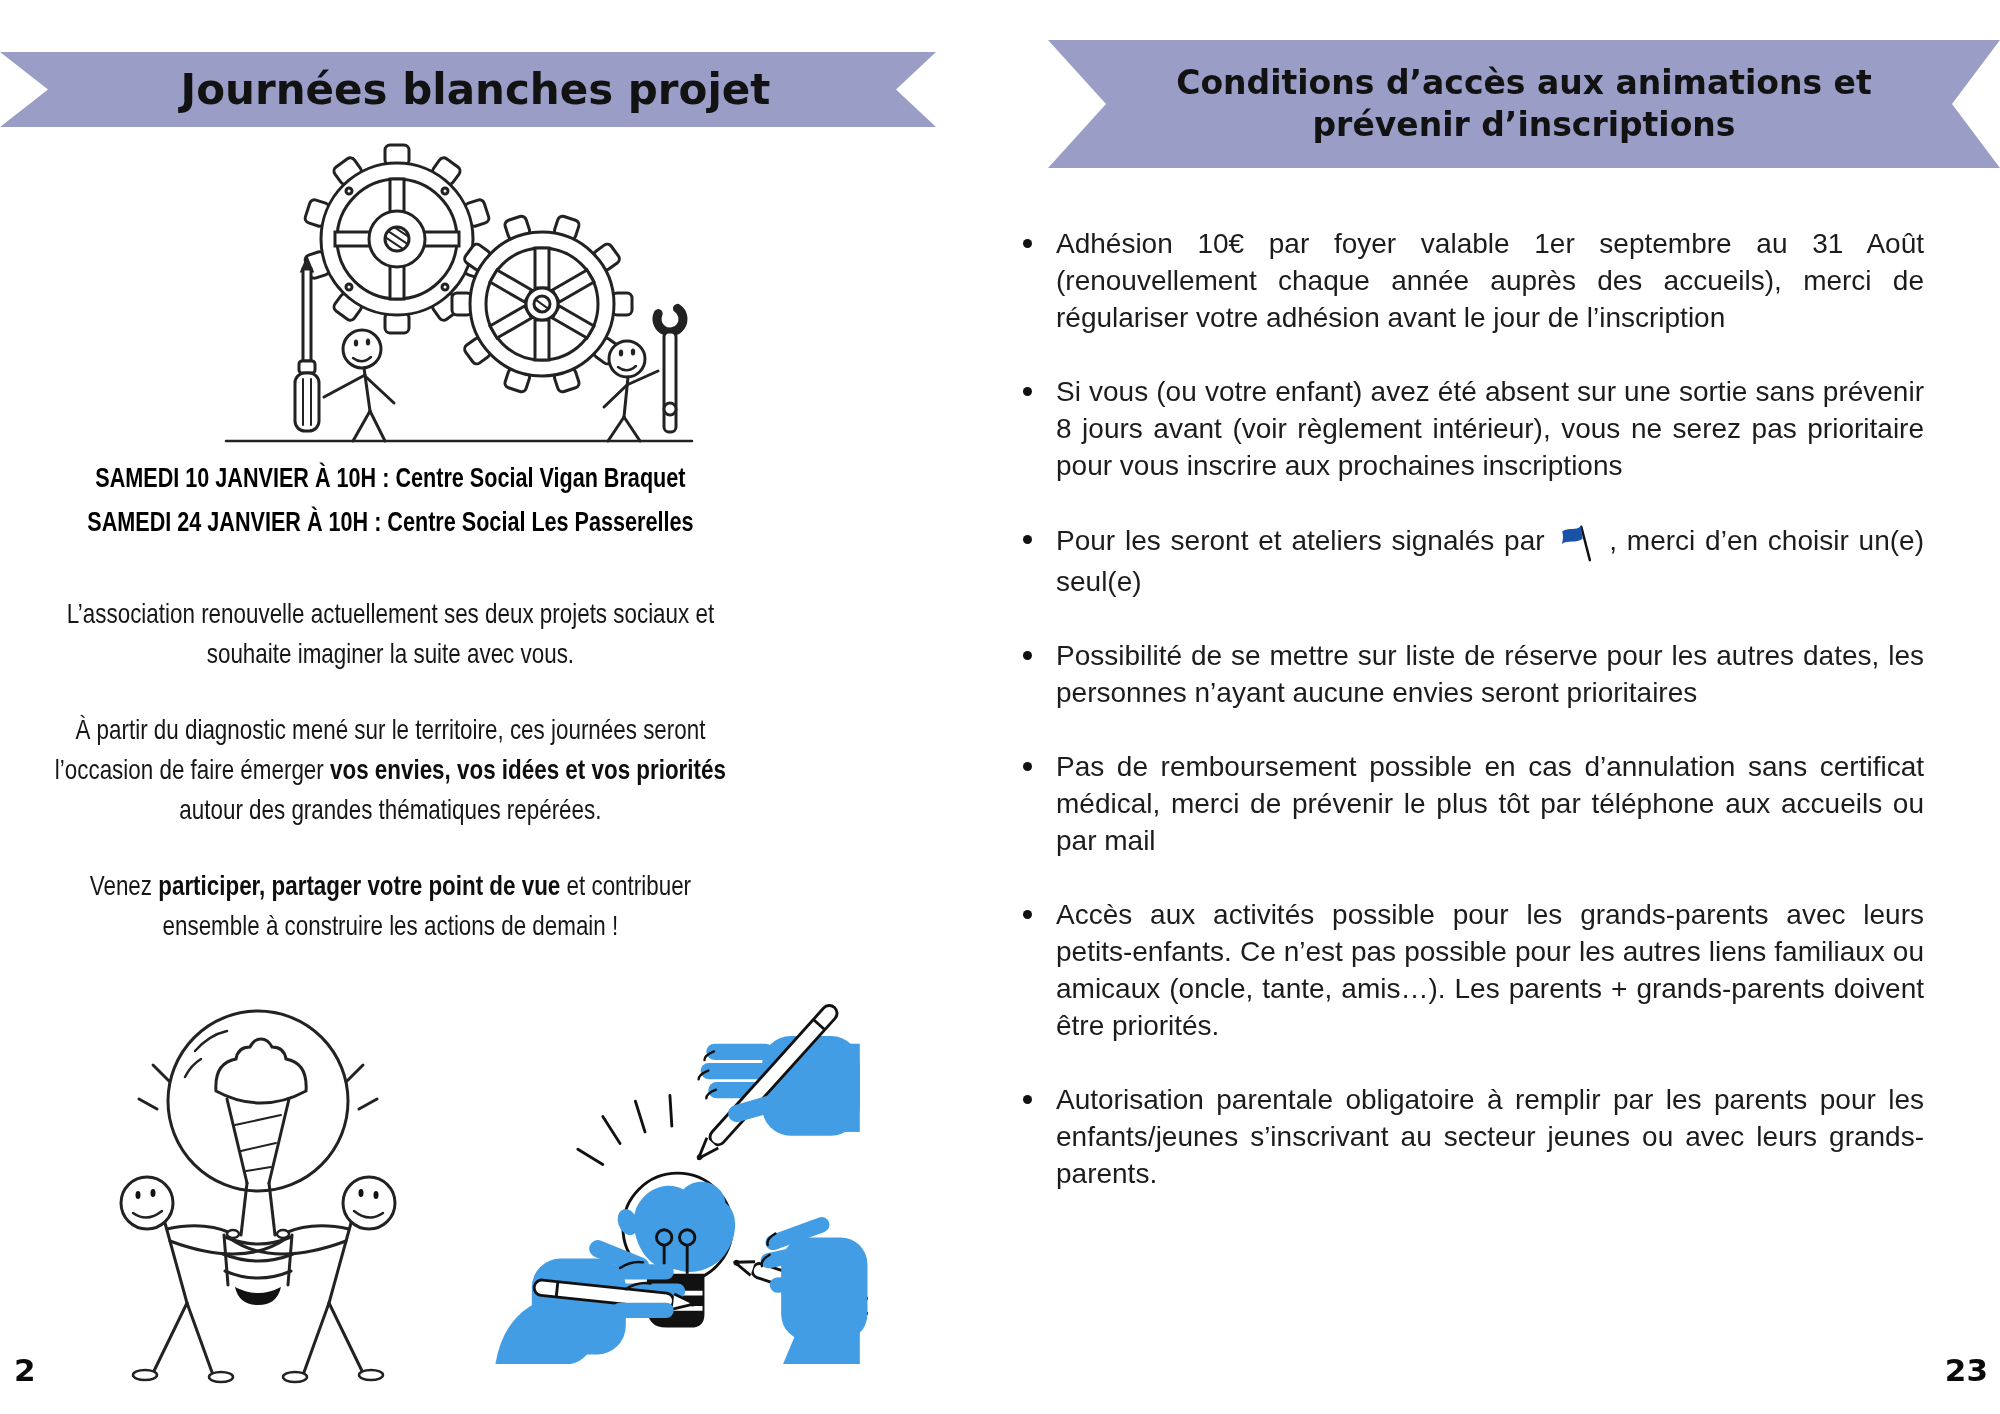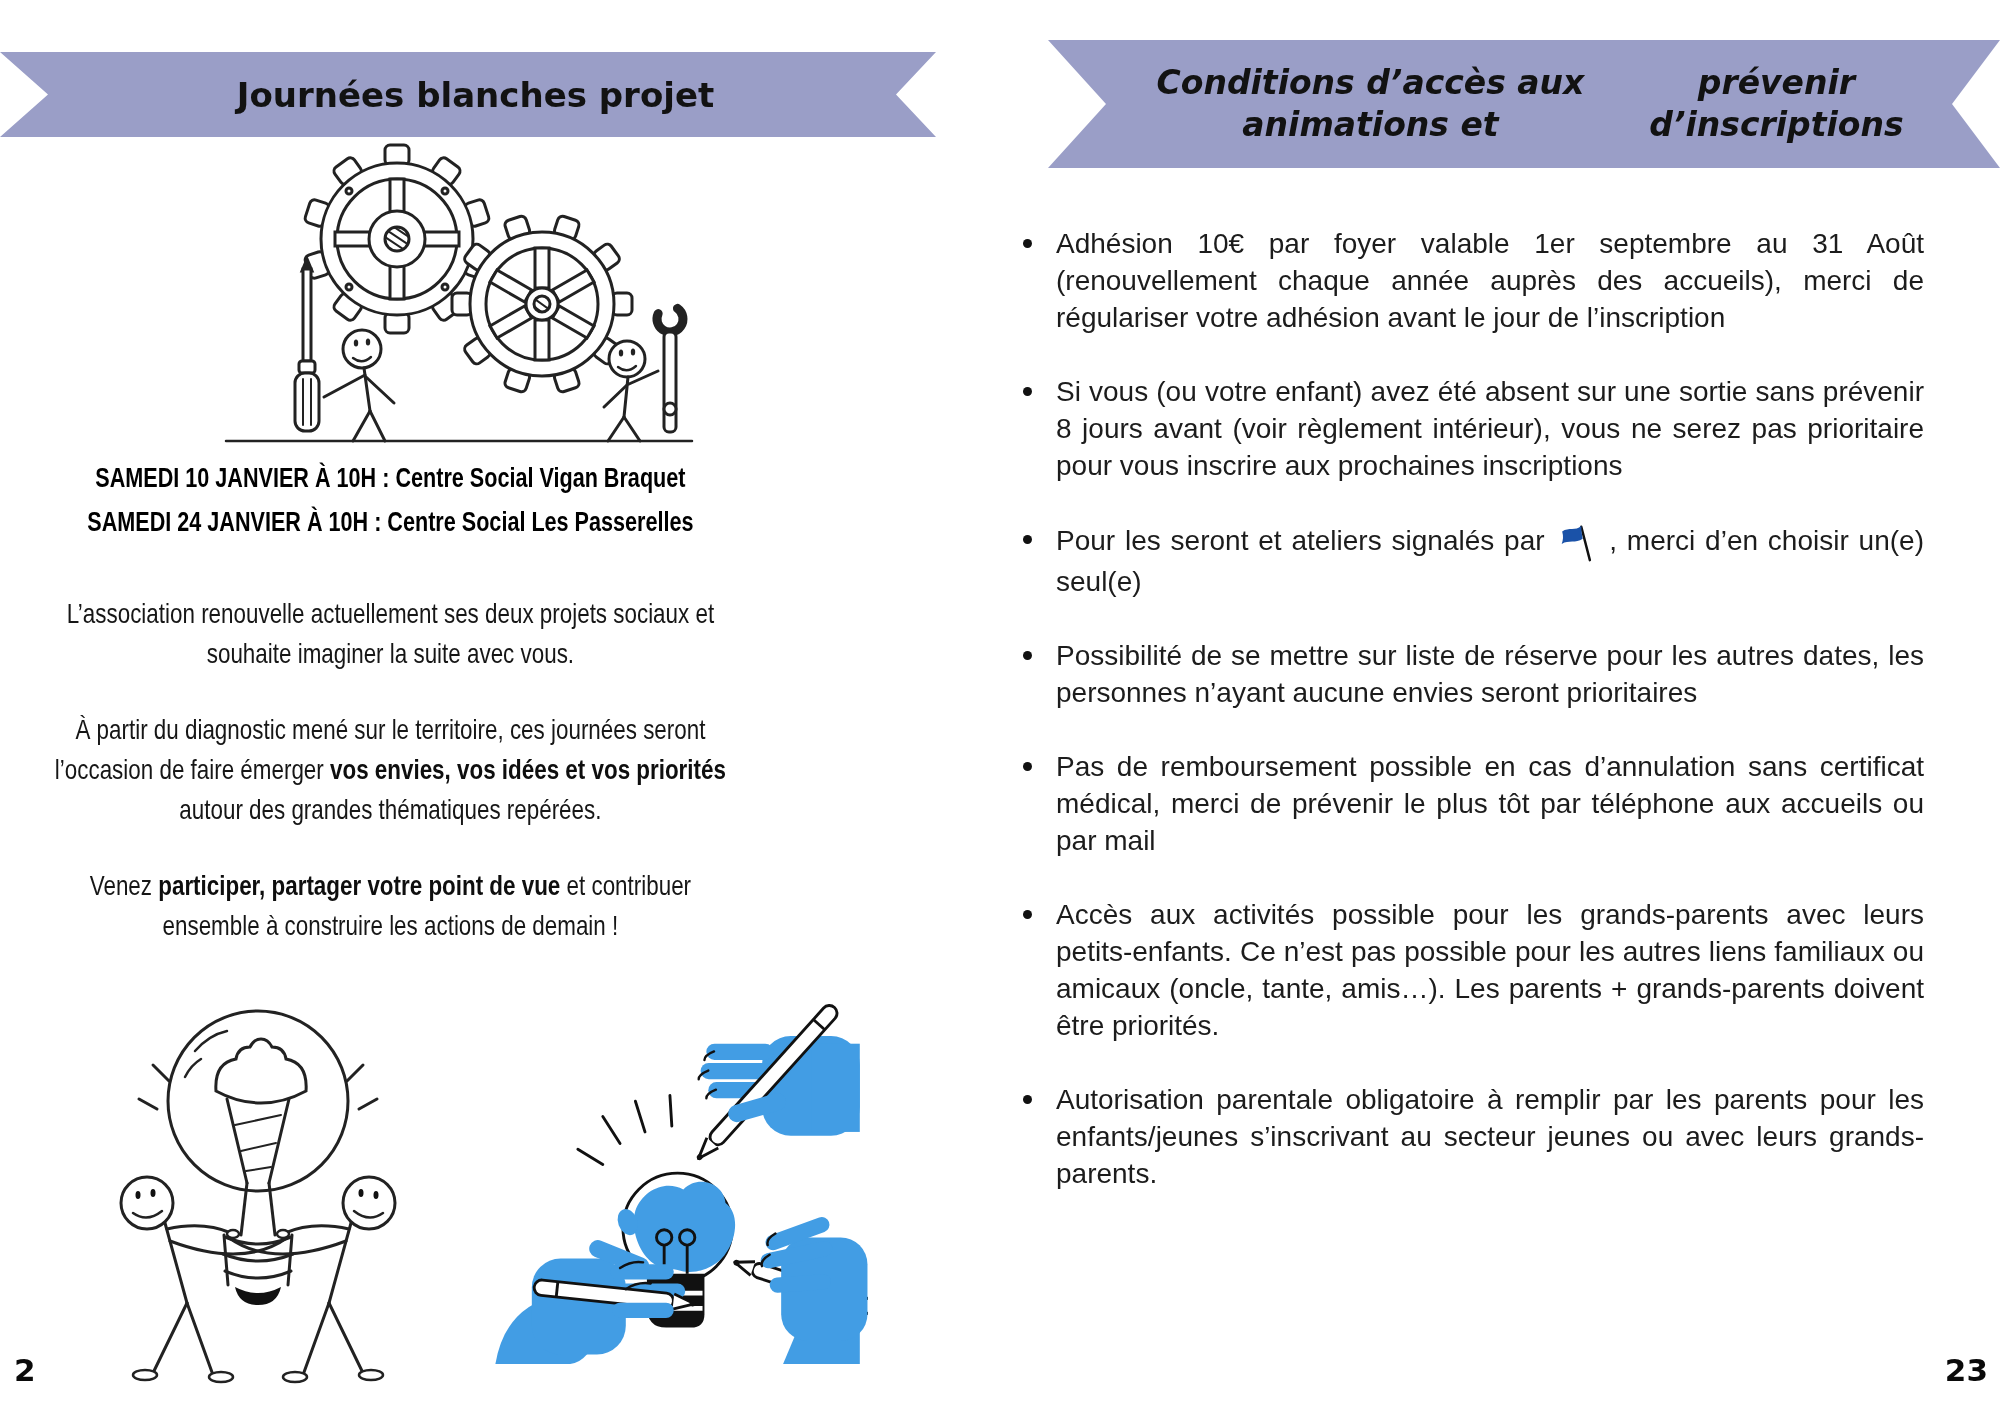--- a/index.html
+++ b/index.html
@@ -15,28 +15,28 @@
     overflow:hidden;color:var(--text);
   }
   
   .ribbon{
     position:absolute;background:var(--banner);
     display:flex;align-items:center;justify-content:center;
     font-family:"DejaVu Sans", sans-serif;font-weight:700;color:#121212;
     text-align:center;
   }
   .ribbon-left{
-    left:0;top:52px;width:936px;height:85px;font-size:34px;
+    left:0;top:52px;width:936px;height:75px;font-size:42px;
     clip-path:polygon(0 0,100% 0,calc(100% - 40px) 50%,100% 100%,0 100%,48px 50%);
     padding-left:70px;padding-right:55px;
   }
   .ribbon-right{
     left:1048px;top:40px;width:952px;height:128px;font-size:33px;line-height:42px;
     clip-path:polygon(0 0,100% 0,calc(100% - 48px) 50%,100% 100%,0 100%,58px 50%);
-    flex-direction:row;padding:0 70px;font-style:italic;
+    flex-direction:column;padding:0 70px;
   }
   
   .centered-block{
     position:absolute;left:48px;width:856px;text-align:center;
     transform:scaleX(0.8);transform-origin:left top;
   }
   .dates{top:456px;font-weight:700;color:#000;font-size:27px;line-height:44px;}
   .para{font-size:28px;line-height:40px;color:#161616;}
   .para .b{font-weight:700;color:#0e0e0e;}
   .p1{top:594px;}

